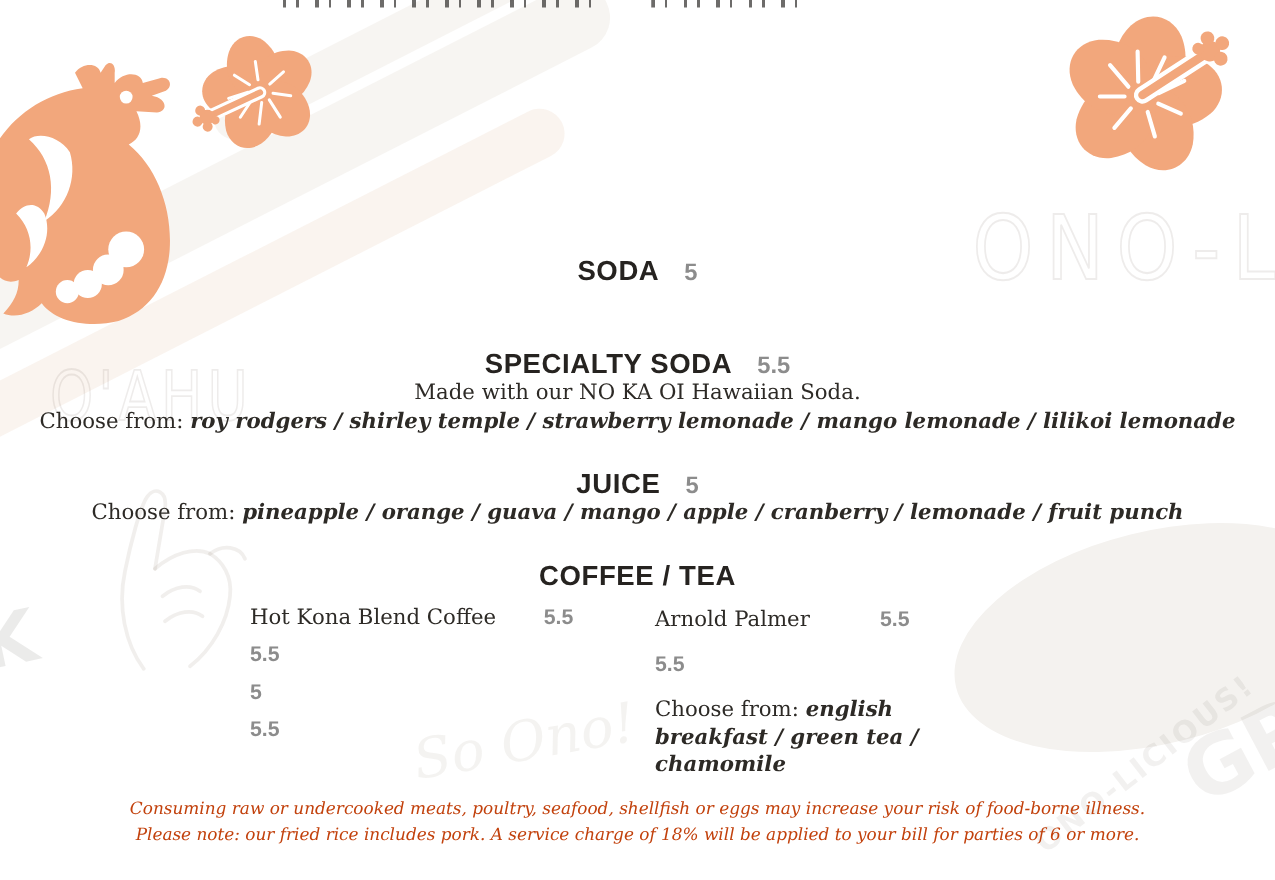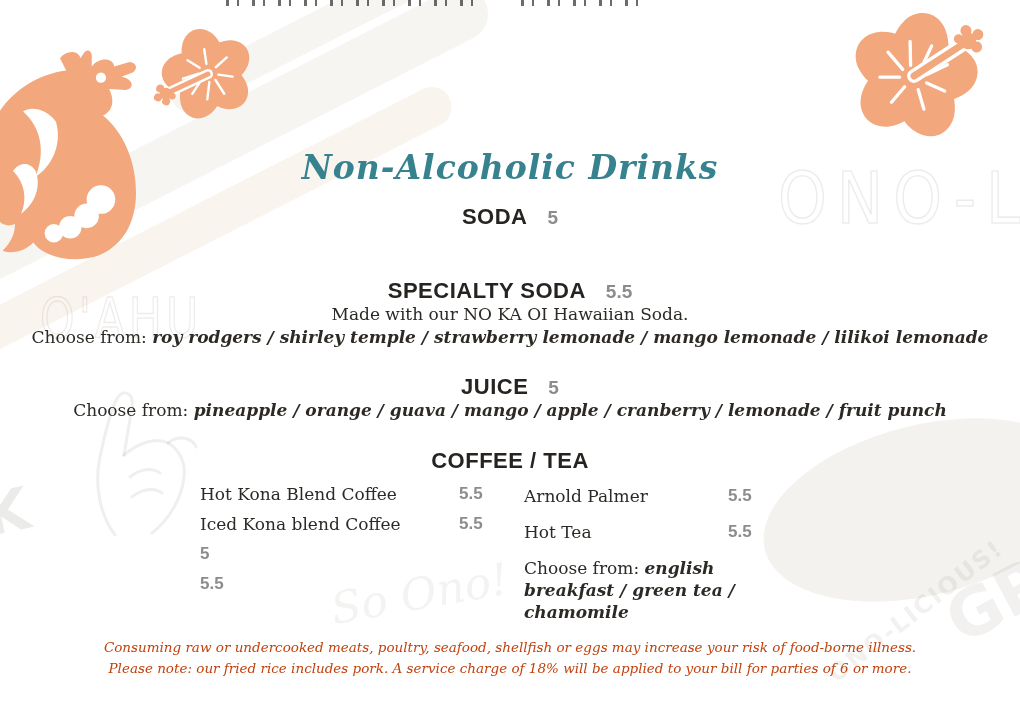--- a/index.html
+++ b/index.html
@@ -65,21 +65,21 @@
 
   .h-soda   { top:204px; } .d-soda  { top:231px; }
   .h-spec   { top:278px; } .d-spec1 { top:304px; } .d-spec2 { top:327px; }
   .h-juice  { top:374px; } .d-juice { top:400px; }
   .h-coffee { top:448px; }
 
   
   .coffee { position:absolute; left:200px; top:479px; width:620px; display:flex; }
   .col-left  { width:300px; }
   .col-right { width:285px; margin-left:24px; }
-  .row { display:flex; height:30px; align-items:center;gap:24px; }
+  .row { display:flex; height:30px; align-items:center; }
   .row .lbl { width:235px; font-size:17px; }
   .row .prc { font-family:"Liberation Sans", sans-serif; font-weight:700; font-size:17px; color:#8c8c8c; }
   .col-right .row { height:38px; }
   .col-right .row:first-child { height:34px; }
   .col-right .lbl { width:180px; }
   .tea-note { margin-top:6px; width:268px; font-size:17px; line-height:22px; }
 
   
   .disclaimer {
     position:absolute; left:0; right:0; top:637px; margin:0 auto; width:850px;
@@ -186,21 +186,20 @@
         <circle cx="33" cy="-33" r="6"></circle>
           <circle cx="40" cy="-30" r="4"></circle>
           <circle cx="30" cy="-40" r="4"></circle>
         <circle cx="39" cy="-39" r="4"></circle>
           <circle cx="26" cy="-33" r="3.4"></circle>
       </g>
     </g>
   </svg>
 
 
-  <div class="subtitle">Non-Alcoholic Drinks</div>
 
   <div class="sec-head h-soda">
     <span class="sec-name">SODA</span>
     <span class="sec-price">5</span>
   </div>
 
   <div class="sec-head h-spec">
     <span class="sec-name">SPECIALTY SODA</span>
     <span class="sec-price">5.5</span>
   </div>
@@ -221,37 +220,35 @@
     <span class="sec-name">COFFEE / TEA</span>
   </div>
 
   <div class="coffee">
     <div class="col-left">
       <div class="row">
         <span class="lbl">Hot Kona Blend Coffee</span>
         <span class="prc">5.5</span>
       </div>
       <div class="row">
-        <span class="lbl">Iced Kona blend Coffee</span>
         <span class="prc">5.5</span>
       </div>
       <div class="row">
         <span class="prc">5</span>
       </div>
       <div class="row">
         <span class="prc">5.5</span>
       </div>
     </div>
     <div class="col-right">
       <div class="row">
         <span class="lbl">Arnold Palmer</span>
         <span class="prc">5.5</span>
       </div>
       <div class="row">
-        <span class="lbl">Hot Tea</span>
         <span class="prc">5.5</span>
       </div>
       <div class="tea-note">
         <span>Choose from: </span><span class="opts">english breakfast / green tea / chamomile</span>
       </div>
     </div>
   </div>
 
   <div class="disclaimer">Consuming raw or undercooked meats, poultry, seafood, shellfish or eggs may increase your risk of food-borne illness.  Please note: our fried rice includes pork. A service charge of 18% will be applied to your bill for parties of 6 or more.</div>
 

